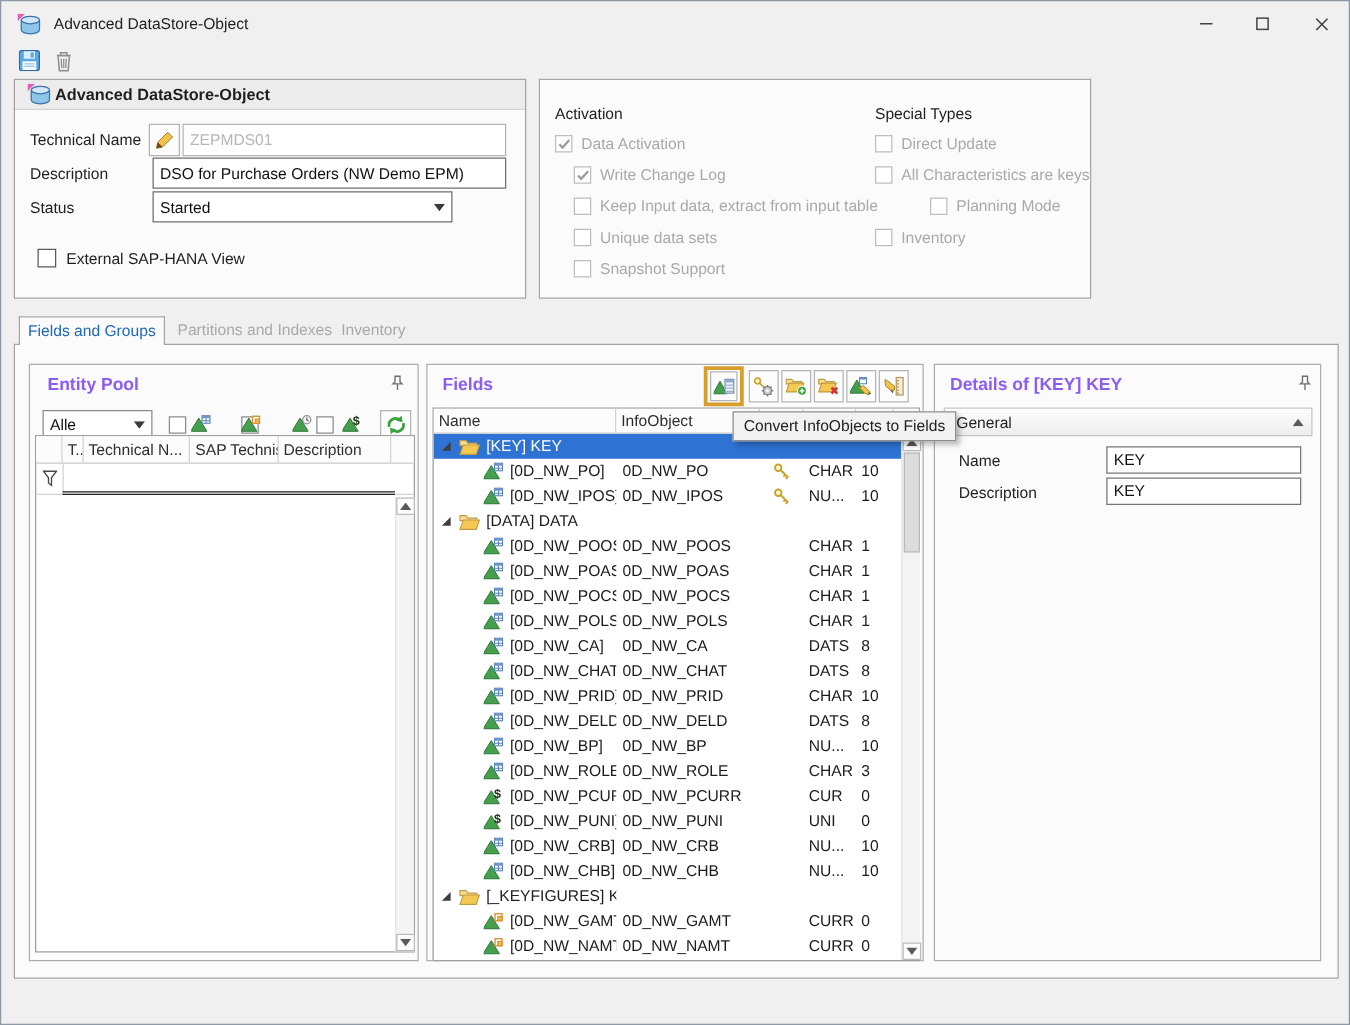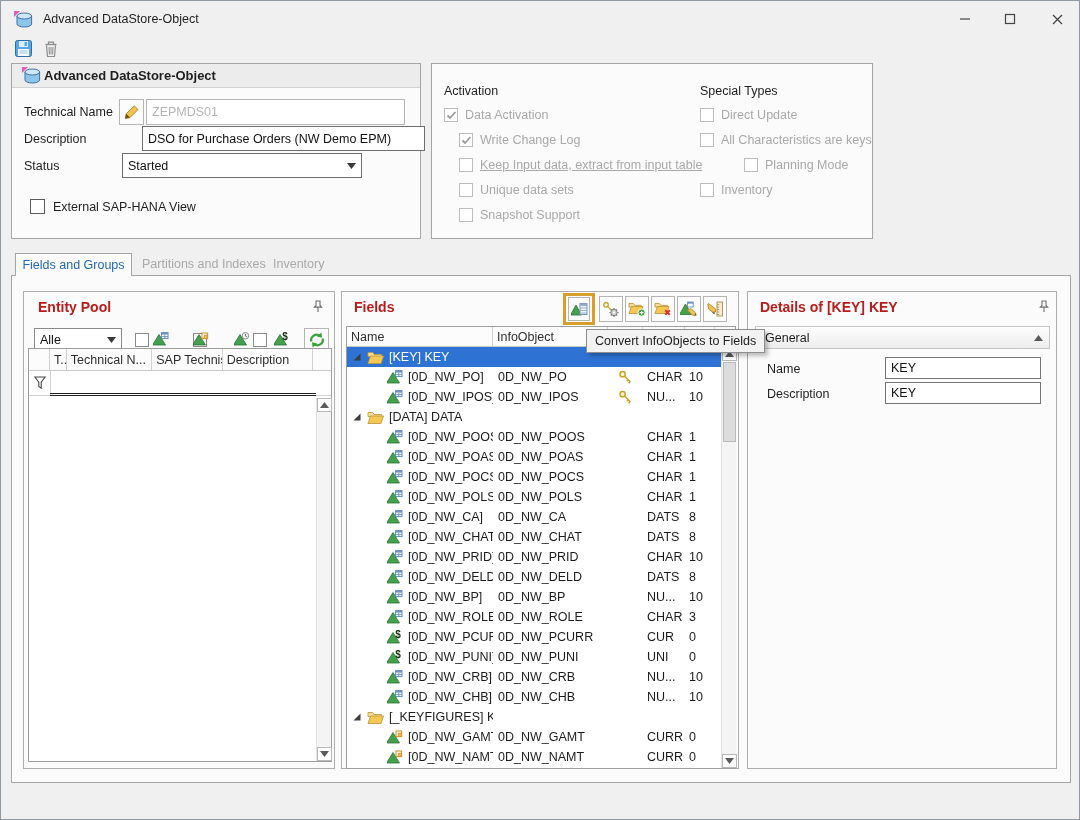--- a/index.html
+++ b/index.html
@@ -1,19 +1,19 @@
 <!DOCTYPE html>
 <html><head>
 <meta charset="utf-8">
 <style>
   html,body{margin:0;padding:0;background:#ffffff;}
   .a{position:absolute;}
   .win{position:relative;width:1080px;height:820px;background:#f0f0f0;border:1px solid #8f99a3;
        box-sizing:border-box;font-family:"Liberation Sans",sans-serif;overflow:hidden;}
-  .ptitle{font-weight:bold;font-size:14px;color:#b91c1c;white-space:nowrap;}
+  .ptitle{font-weight:bold;font-size:14px;color:#8b5cf6;white-space:nowrap;}
   .gbox{background:#fbfbfb;border:1px solid #a5a5a5;box-sizing:border-box;}
   .ghead{background:#ececec;border-bottom:1px solid #d2d2d2;}
   .lbl{font-size:12.5px;color:#1f1f1f;white-space:nowrap;}
   .inp{box-sizing:border-box;border:1px solid #6e6e6e;background:#fff;
        font:12.5px "Liberation Sans",sans-serif;padding:0 5px;color:#111;}
   .inp.dis{border-color:#b5b5b5;color:#b6b6b6;}
   .selbox{box-sizing:border-box;border:1px solid #6e6e6e;background:#fff;display:flex;align-items:center;
        font-size:12.5px;color:#111;padding:0 5px;justify-content:space-between;}
   .btn{box-sizing:border-box;border:1px solid #b5b5b5;background:#fcfcfc;display:flex;
        align-items:center;justify-content:center;}
@@ -118,21 +118,21 @@
     <div class="a btn" style="left:107px;top:35px;width:25px;height:26px;">
       <span class="ico">
           <svg width="16" height="16" viewBox="0 0 16 16">
             <path d="M10.2 1.8 l3.8 3.8 -8 8 -4.8 1 1-4.8z" fill="#f2c14e" stroke="#a5791f" stroke-width="0.8"></path>
             <path d="M2.2 9.8 l3.8 3.8 -4.8 1z" fill="#6b4c12"></path>
           </svg>
         </span>
     </div>
     <input class="a inp dis" style="left: 134px; top: 35px; width: 259px; height: 26px;" value="ZEPMDS01">
     <span class="a lbl" style="left:12px;top:68px;">Description</span>
-    <input class="a inp" style="left: 110px; top: 62px; width: 283px; height: 25px; margin-left: 20px;" value="DSO for Purchase Orders (NW Demo EPM)">
+    <input class="a inp" style="left: 110px; top: 62px; width: 283px; height: 25px;" value="DSO for Purchase Orders (NW Demo EPM)">
     <span class="a lbl" style="left:12px;top:95px;">Status</span>
     <div class="a selbox" style="left:110px;top:89px;width:240px;height:25px;">
       <span>Started</span>
       <span class="ico">
           <svg width="9" height="6">
             <polygon points="0,0 9,0 4.5,6" fill="#3a3a3a"></polygon>
           </svg>
         </span>
     </div>
     <span class="a cb dark" style="left:18px;top:135px;"></span>
@@ -151,21 +151,21 @@
           <span>Data Activation</span>
         </div>
         <div class="cbrow" style="margin-left: 15px;">
           <span class="cb">
             <svg width="13" height="13" viewBox="0 0 13 13">
               <polyline points="2.5,6.5 5,9 10.5,3" fill="none" stroke="#9b9b9b" stroke-width="1.8"></polyline>
             </svg>
           </span>
           <span>Write Change Log</span>
         </div>
-        <div class="cbrow" style="margin-left: 15px; text-decoration: underline;">
+        <div class="cbrow" style="margin-left: 15px;">
           <span class="cb"></span>
           <span>Keep Input data, extract from input table</span>
         </div>
         <div class="cbrow" style="margin-left: 15px;">
           <span class="cb"></span>
           <span>Unique data sets</span>
         </div>
         <div class="cbrow" style="margin-left: 15px;">
           <span class="cb"></span>
           <span>Snapshot Support</span>

